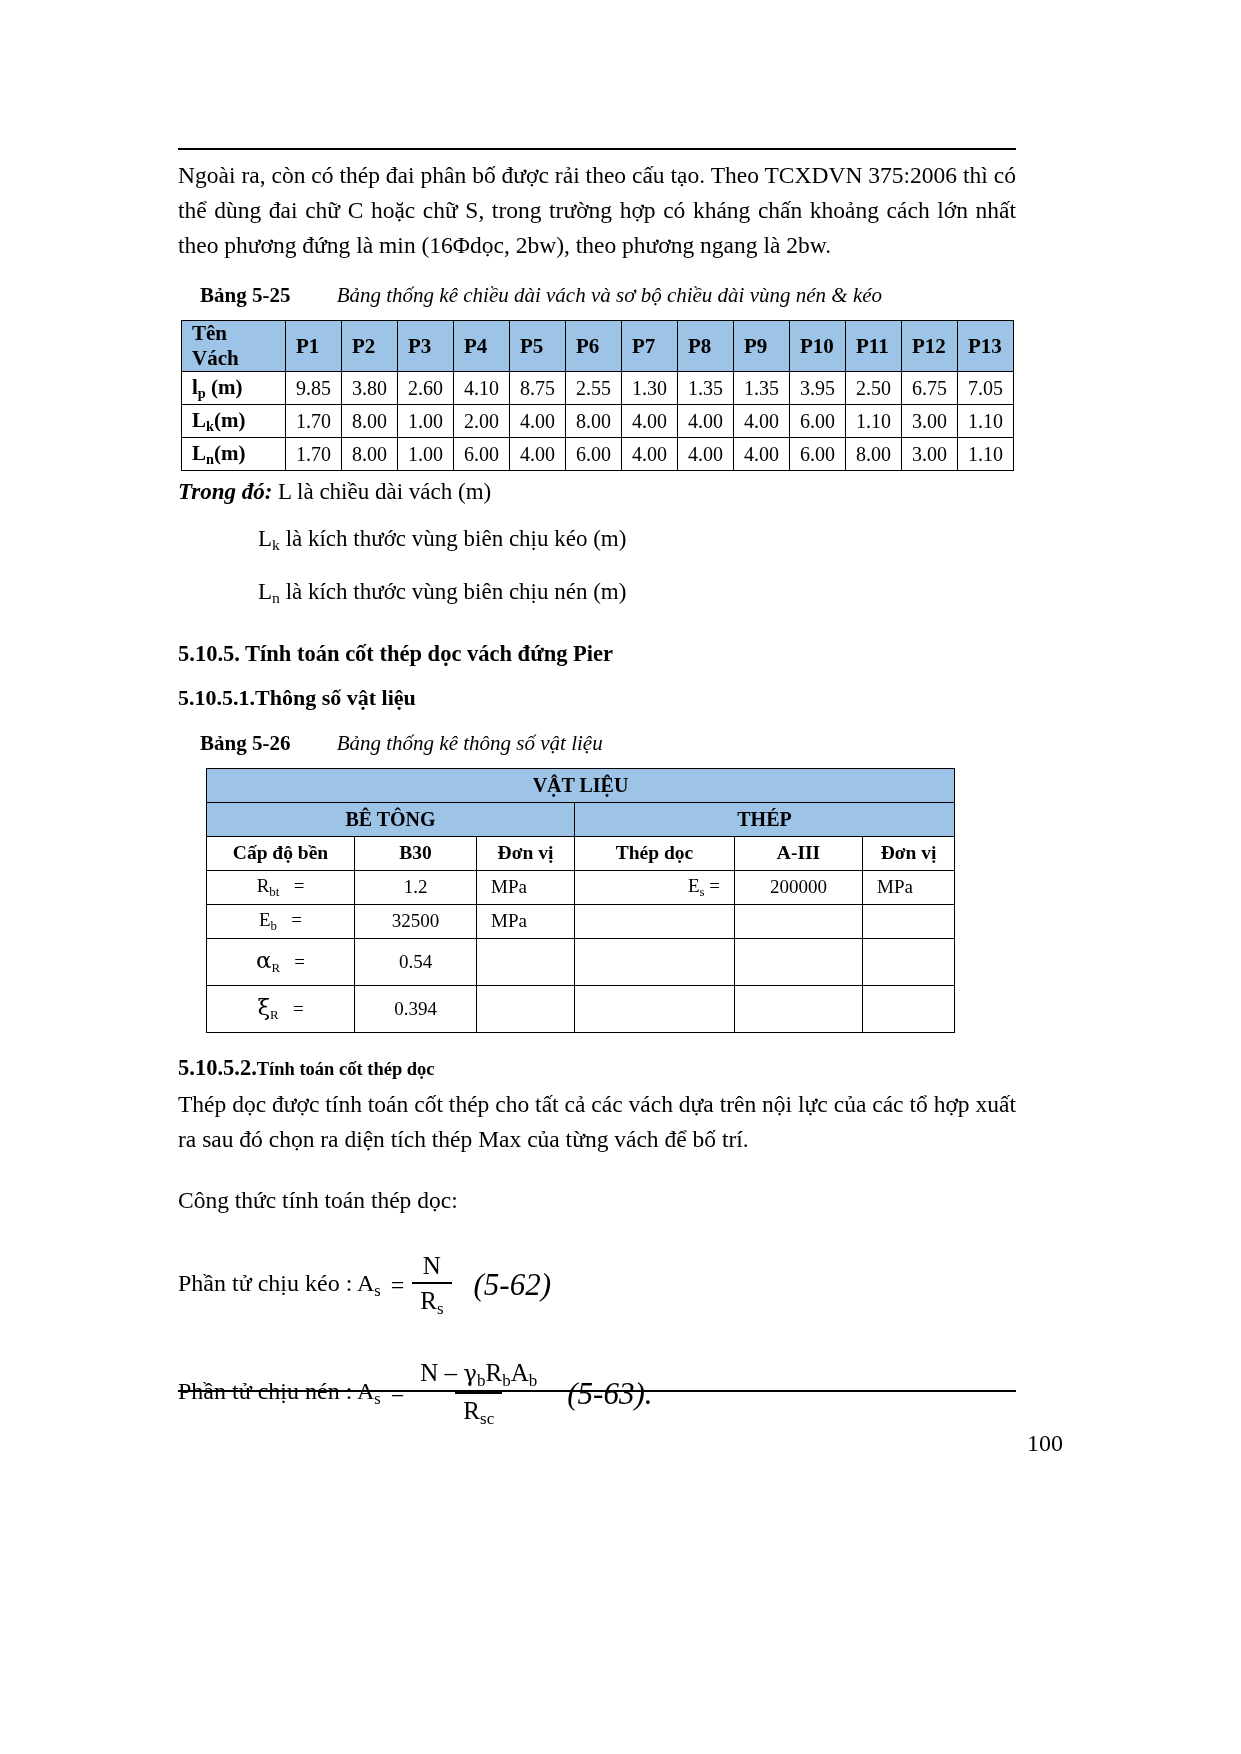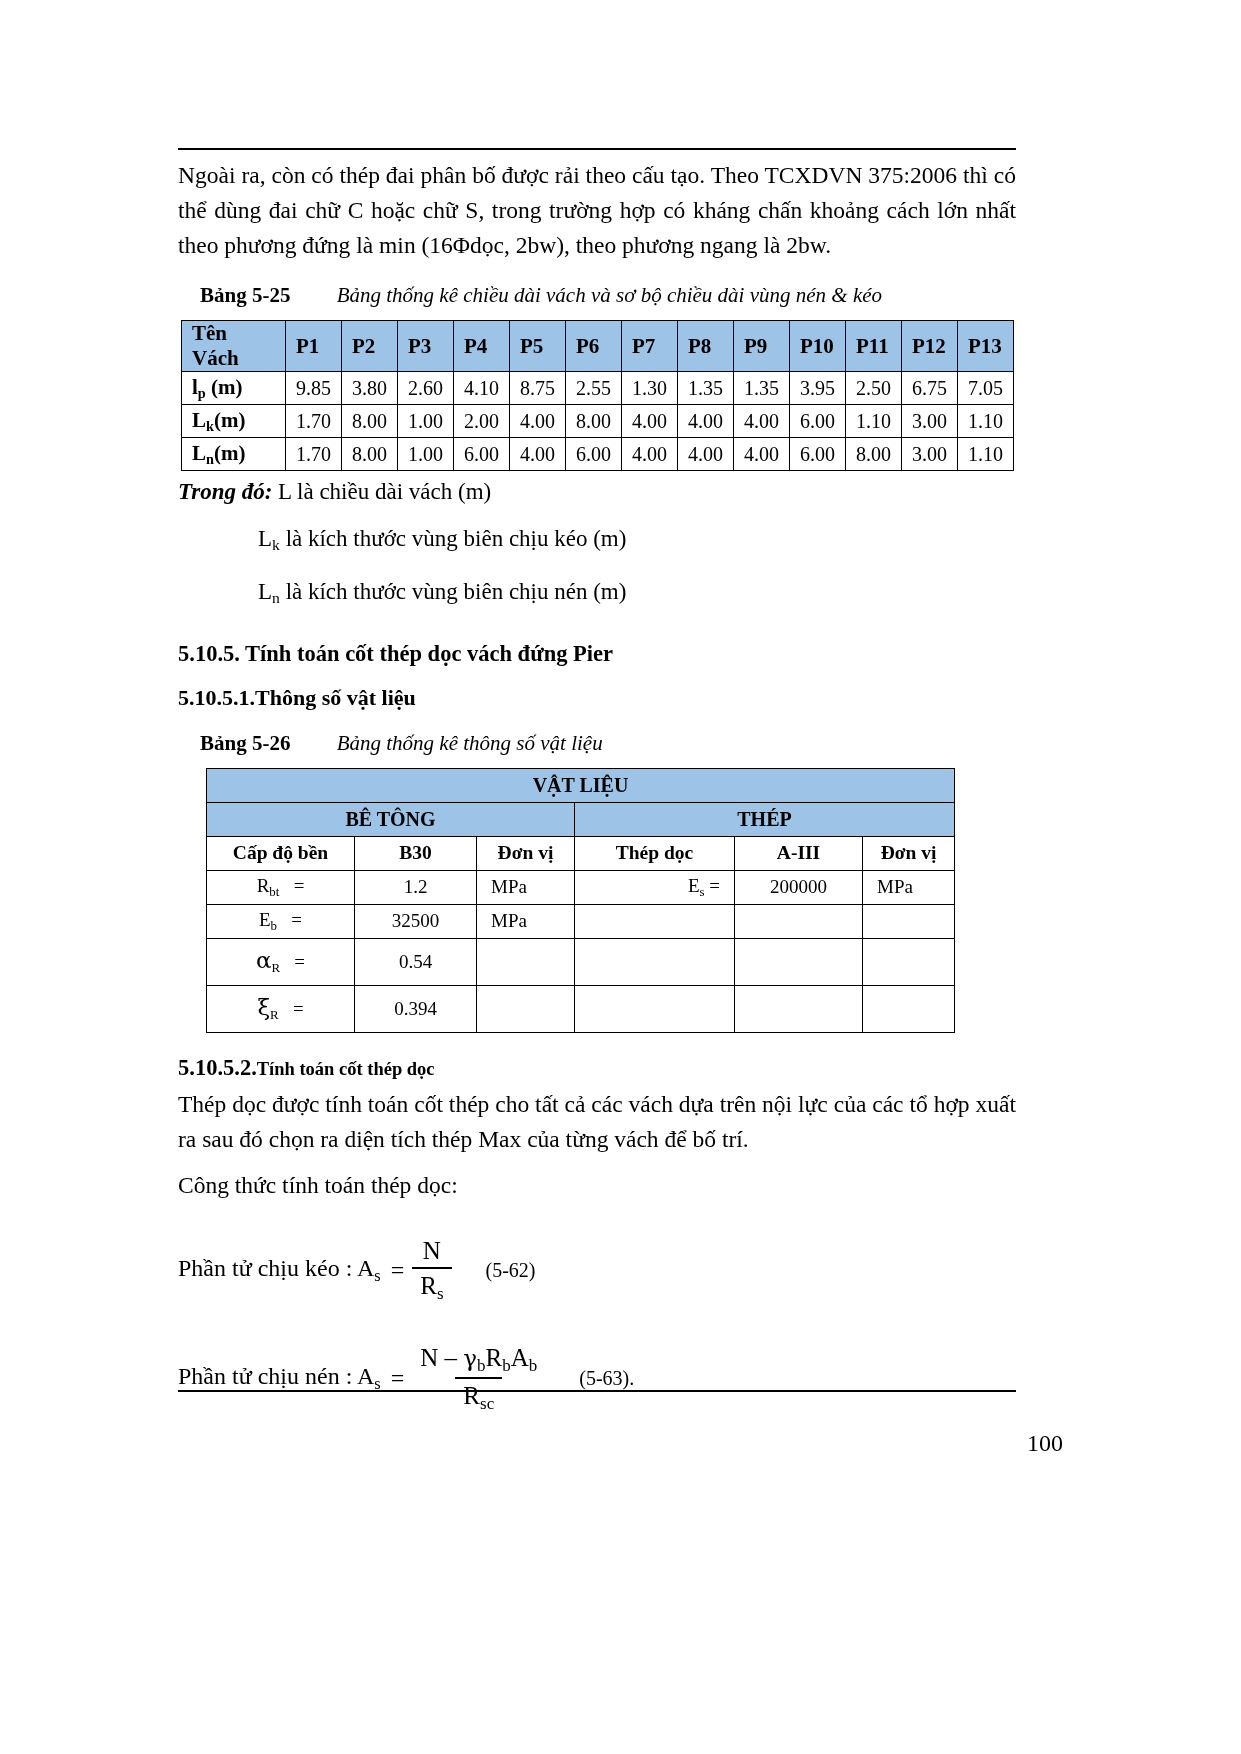--- a/index.html
+++ b/index.html
@@ -151,21 +151,21 @@
   .frac {
     display: inline-flex;
     flex-direction: column;
     align-items: center;
     vertical-align: middle;
     margin: 0 8px;
     font-size: 25px;
   }
   .frac .num { padding: 0 8px 2px 8px; }
   .frac .den { padding: 3px 8px 0 8px; border-top: 2px solid #000; }
-  .eqno { margin-left: 26px; font-size: 20px; }
+  .eqno { margin-left: 14px; font-size: 31px; font-style: italic; }
 
   .pageno {
     position: absolute;
     right: 178px;
     top: 1430px;
     font-size: 24px;
   }
 </style>
 </head>
 <body>
@@ -349,21 +349,21 @@
           </tbody>
       </table>
     </div>
 
     <h4 class="sub2">
       <span>5.10.5.2.</span><span class="small">Tính toán cốt thép dọc</span>
     </h4>
 
     <p class="body">Thép dọc được tính toán cốt thép cho tất cả các vách dựa trên nội lực của các tổ hợp xuất ra sau đó chọn ra diện tích thép Max của từng vách để bố trí.</p>
 
-    <p class="body" style="margin-top:11px;">Công thức tính toán thép dọc:</p>
+    <p class="body" style="margin-top:26px;">Công thức tính toán thép dọc:</p>
 
     <div class="formula-row">
       <span class="lead-txt"><span>Phần tử chịu kéo :  A</span><sub>s</sub></span>
       <span>=</span>
       <span class="frac">
         <span class="num">N</span>
         <span class="den"><span>R</span><sub>s</sub></span>
       </span>
       <span class="eqno">(5-62)</span>
     </div>

